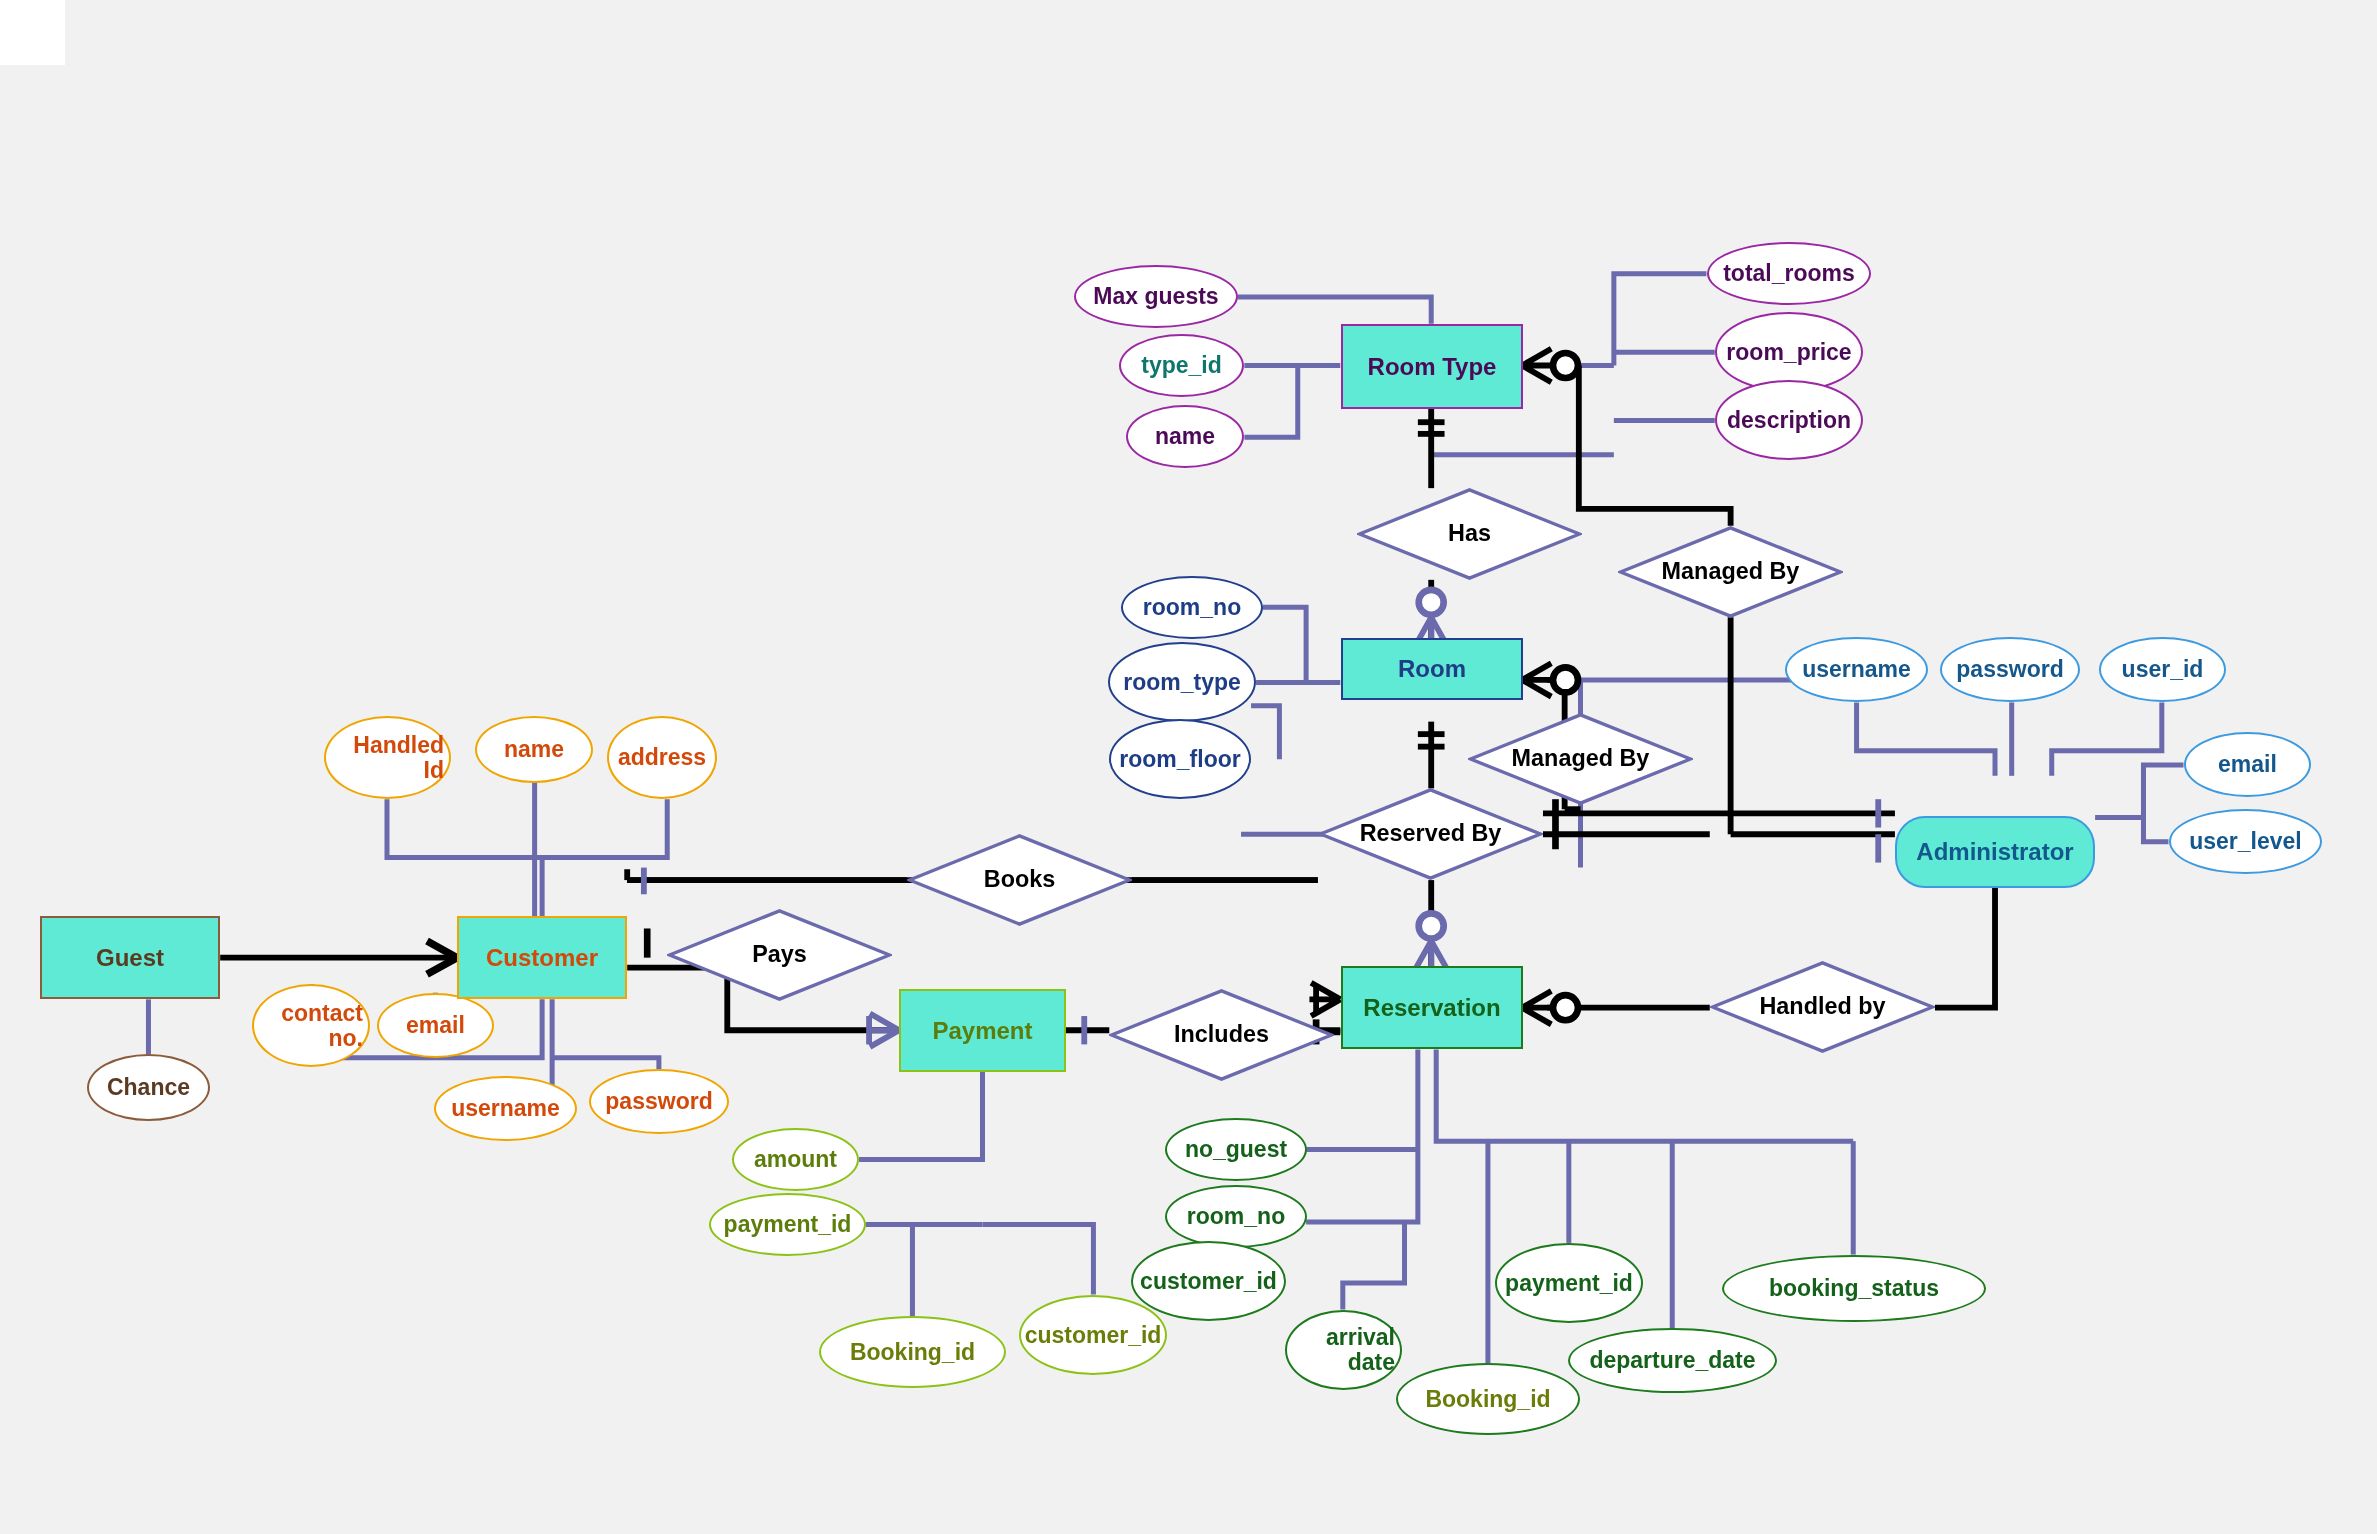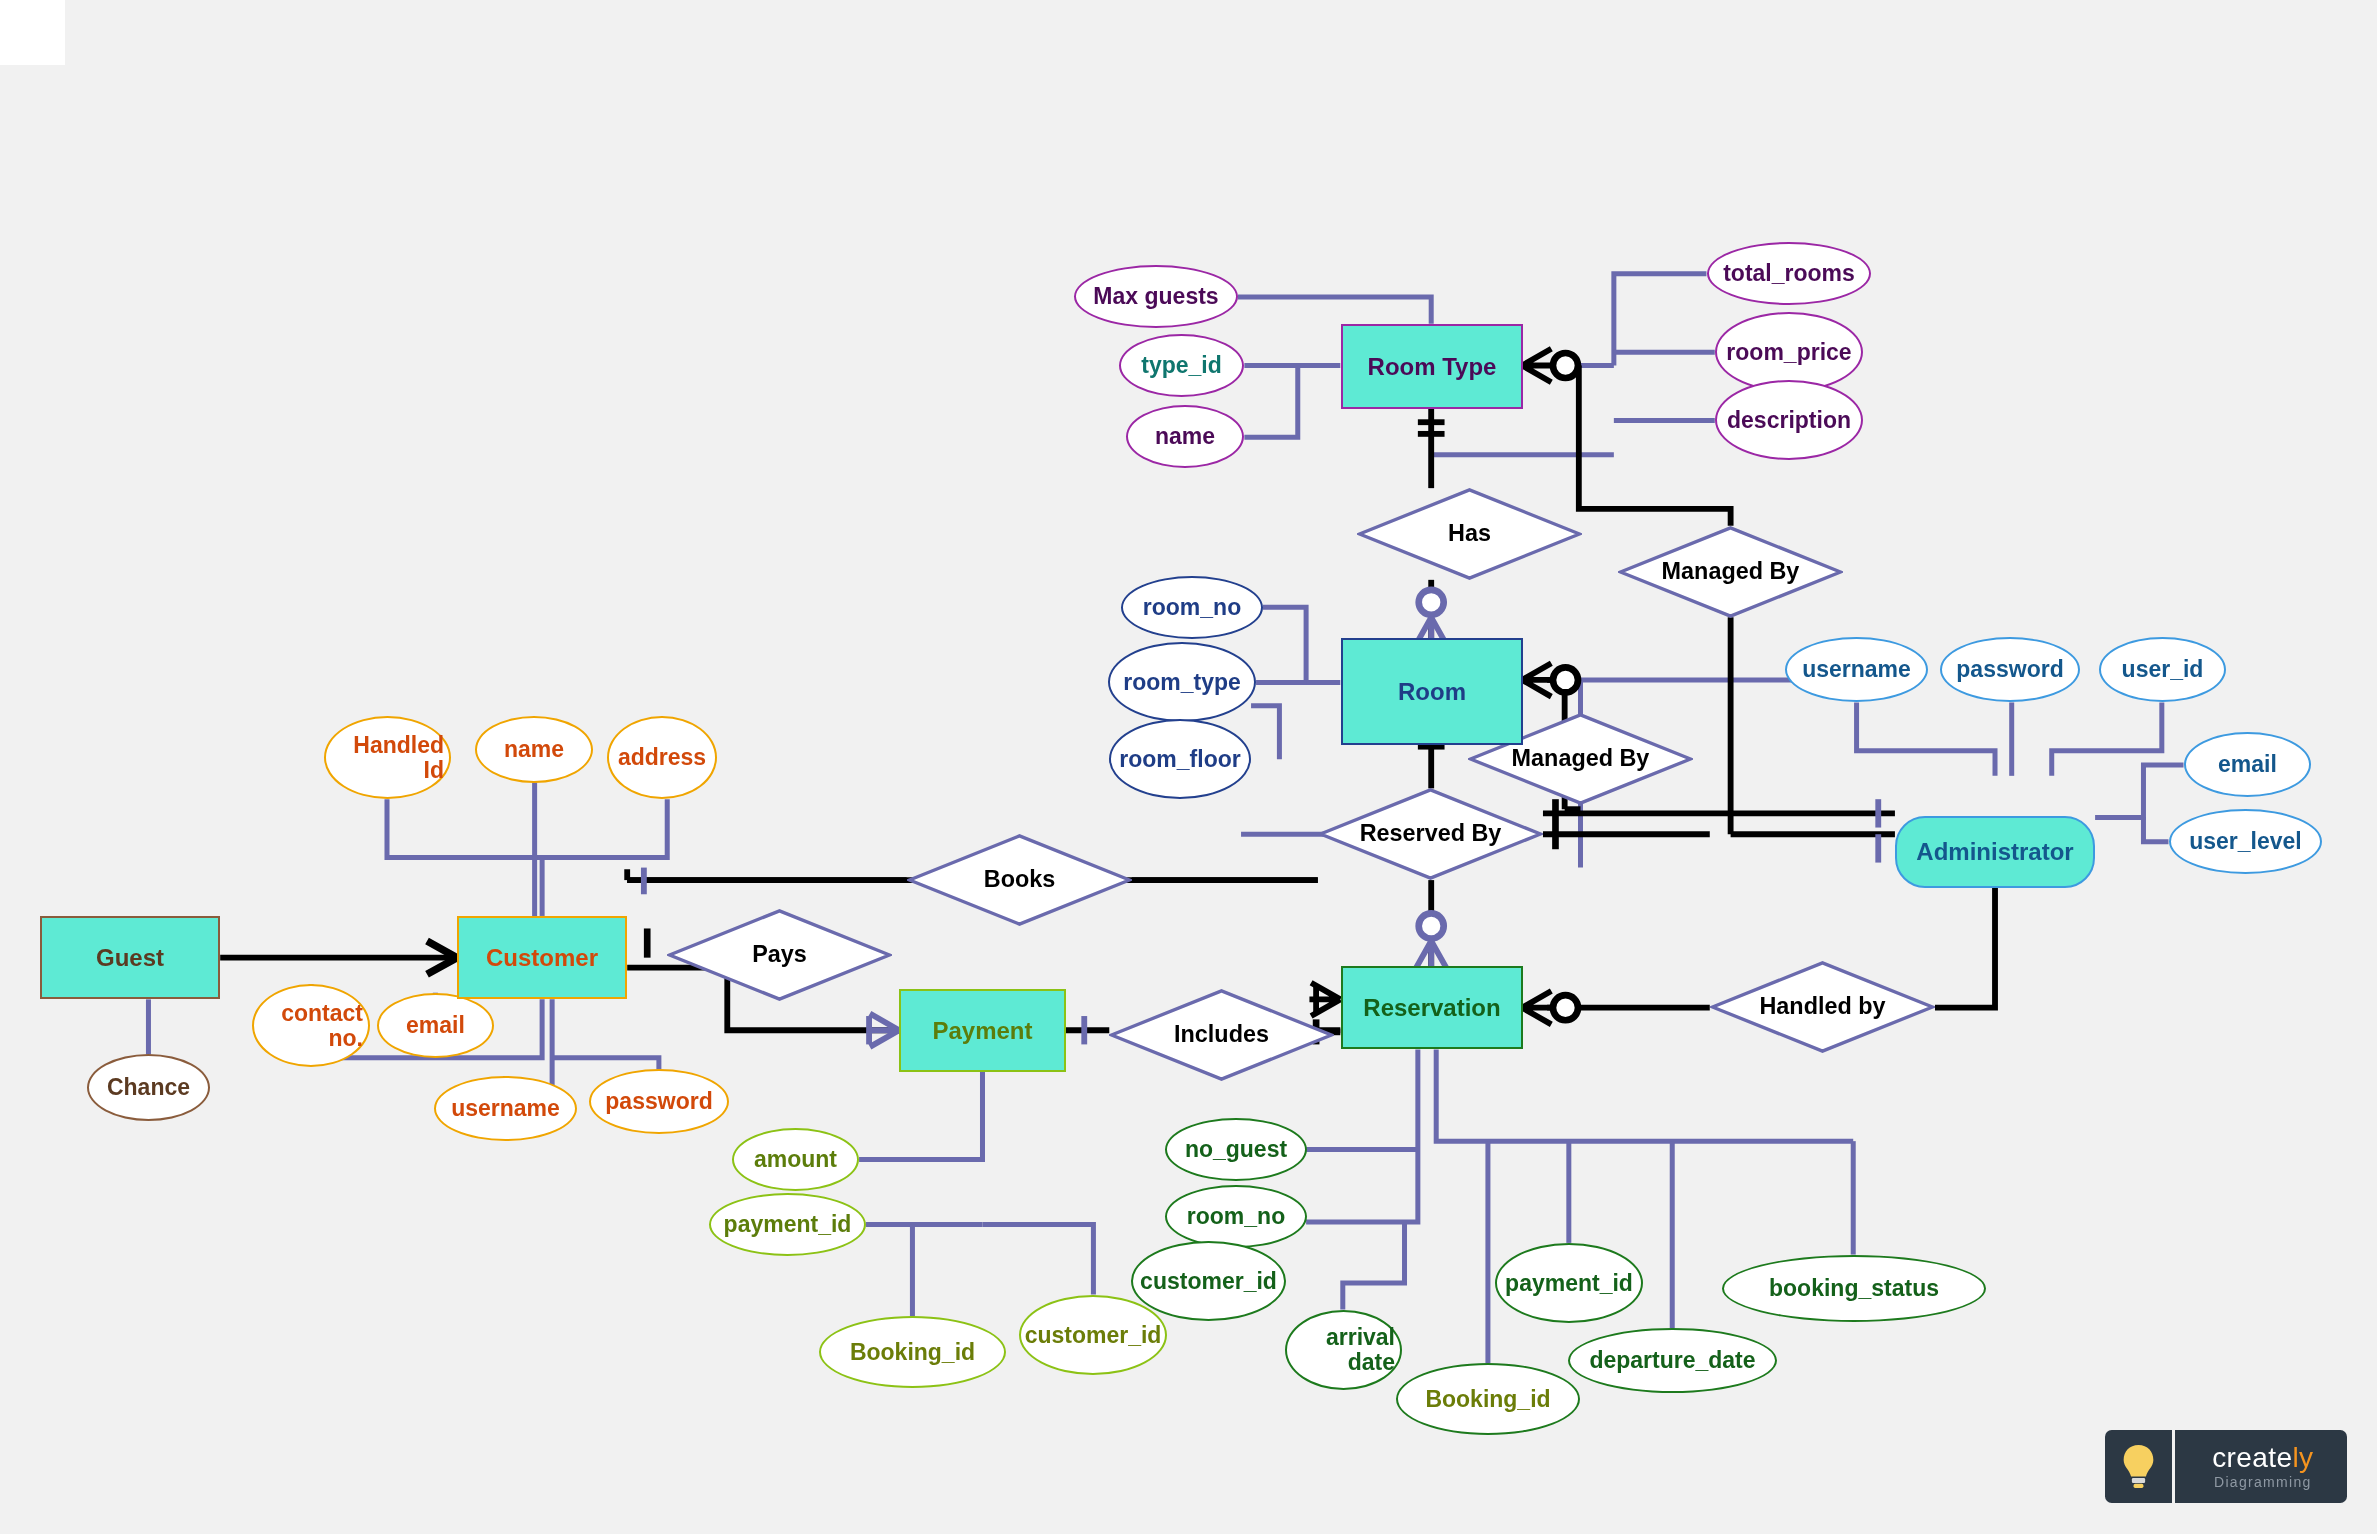--- a/index.html
+++ b/index.html
@@ -328,21 +328,21 @@
         <line x1="1865" y1="958" x2="1865" y2="1018"></line>
       </g>
     </g>
   </svg>
 
 
   <div id="entities-layer">
       <div class="entity" style="left: 40px; top: 916px; width: 180px; height: 83px; border-color: rgb(138, 92, 60); color: rgb(91, 58, 33);">Guest</div>
       <div class="entity" style="left: 457px; top: 916px; width: 170px; height: 83px; border-color: rgb(240, 165, 0); color: rgb(210, 73, 10);">Customer</div>
       <div class="entity" style="left: 1341px; top: 324px; width: 182px; height: 85px; border-color: rgb(155, 39, 165); color: rgb(75, 10, 87);">Room Type</div>
-      <div class="entity" style="left: 1341px; top: 638px; width: 182px; height: 107px; border-color: rgb(35, 64, 142); color: rgb(31, 61, 134);">Room</div>
+      <div class="entity" style="left: 1341px; top: 638px; width: 182px; height: 62px; border-color: rgb(35, 64, 142); color: rgb(31, 61, 134);">Room</div>
       <div class="entity" style="left: 1341px; top: 966px; width: 182px; height: 83px; border-color: rgb(29, 122, 29); color: rgb(20, 97, 26);">Reservation</div>
       <div class="entity" style="left: 899px; top: 989px; width: 167px; height: 83px; border-color: rgb(140, 194, 21); color: rgb(92, 125, 11);">Payment</div>
       <div class="entity" style="left: 1895px; top: 816px; width: 200px; height: 72px; border-color: rgb(61, 154, 224); color: rgb(20, 87, 140); border-radius: 30px;">Administrator</div>
     </div>
 
   <div id="relationships-layer">
       <div class="rel" style="left: 1357px; top: 488px; width: 225px; height: 92px;">
         <svg class="dia" viewBox="0 0 270 110">
           <polygon points="135,2 267,55 135,108 3,55" fill="#ffffff" stroke="#6a6aad" stroke-width="4"></polygon>
         </svg>
@@ -422,29 +422,15 @@
       <div class="attr" style="left: 1165px; top: 1118px; width: 142px; height: 63px; border-color: rgb(29, 122, 29); color: rgb(20, 97, 26);">no_guest</div>
       <div class="attr" style="left: 1165px; top: 1185px; width: 142px; height: 63px; border-color: rgb(29, 122, 29); color: rgb(20, 97, 26);">room_no</div>
       <div class="attr" style="left: 1131px; top: 1241px; width: 155px; height: 80px; border-color: rgb(29, 122, 29); color: rgb(20, 97, 26);">customer_id</div>
       <div class="attr" style="left: 1285px; top: 1310px; width: 117px; height: 80px; border-color: rgb(29, 122, 29); color: rgb(20, 97, 26);">arrival date</div>
       <div class="attr" style="left: 1396px; top: 1363px; width: 184px; height: 72px; border-color: rgb(29, 122, 29); color: rgb(107, 125, 8);">Booking_id</div>
       <div class="attr" style="left: 1495px; top: 1243px; width: 148px; height: 80px; border-color: rgb(29, 122, 29); color: rgb(20, 97, 26);">payment_id</div>
       <div class="attr" style="left: 1568px; top: 1328px; width: 209px; height: 65px; border-color: rgb(29, 122, 29); color: rgb(20, 97, 26);">departure_date</div>
       <div class="attr" style="left: 1722px; top: 1255px; width: 264px; height: 67px; border-color: rgb(29, 122, 29); color: rgb(20, 97, 26);">booking_status</div>
     </div>
 
-  <div id="logo">
-    <div class="bulb-box">
-      <svg width="33" height="47" viewBox="0 0 40 56" xmlns="http://www.w3.org/2000/svg">
-        <path d="M20 2 C9 2 2 10 2 20 C2 28 9 32 11 40 L29 40 C31 32 38 28 38 20 C38 10 31 2 20 2 Z" fill="#f7d060"></path>
-        <rect x="12" y="42" width="16" height="6" rx="1.5" fill="#d9d9d9"></rect>
-        <rect x="14" y="49" width="12" height="5" rx="2" fill="#f7d060"></rect>
-      </svg>
-    </div>
-    <div class="sep"></div>
-    <div class="word-box">
-      <div class="word1"><span>create</span><span class="ly">ly</span></div>
-      <div class="word2">Diagramming</div>
-    </div>
-  </div>
 
 </div>
 
 
 </body></html>

